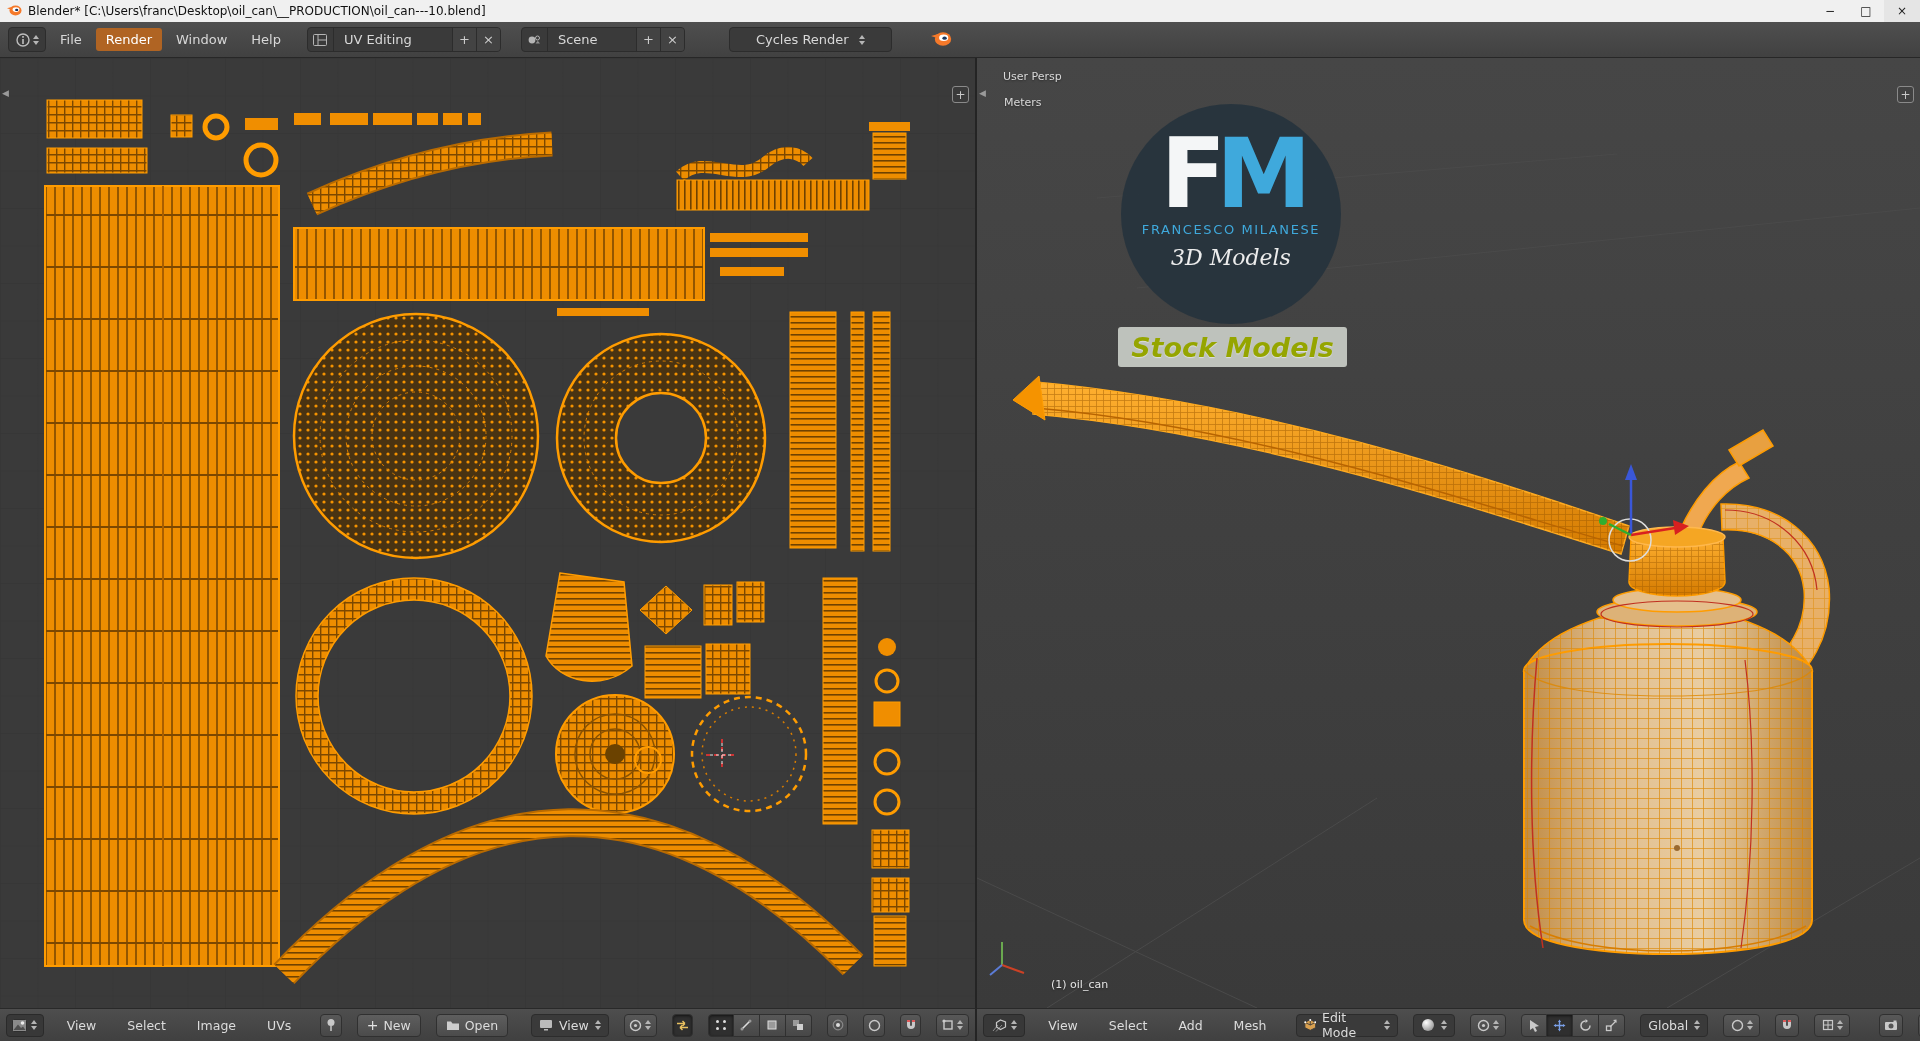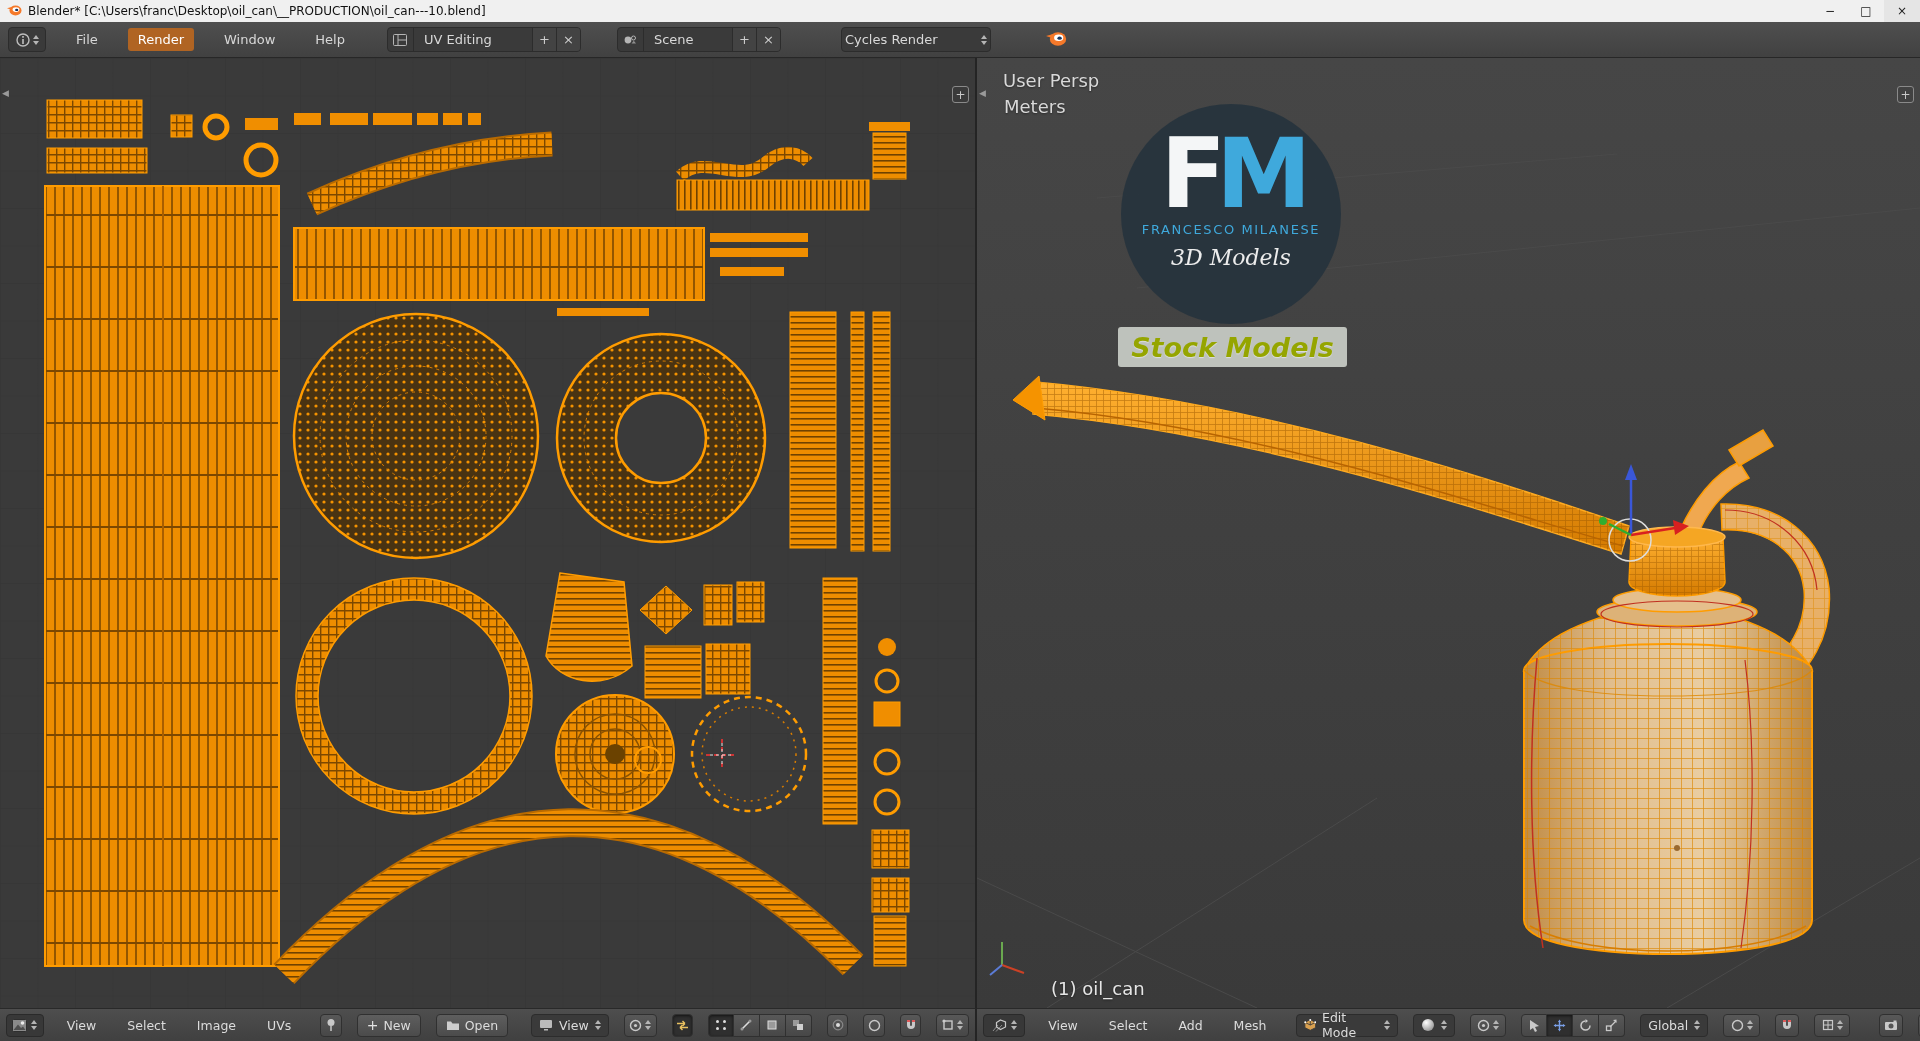--- a/index.html
+++ b/index.html
@@ -12,53 +12,53 @@
     padding-left:6px;gap:6px;font-size:12px;color:#111;flex:0 0 auto}
   .titlebar .title{white-space:nowrap}
   .win-controls{margin-left:auto;display:flex;height:100%}
   .win-btn{width:36px;display:flex;align-items:center;justify-content:center;
     font-size:12px;color:#222}
   .win-btn.close{background:#e5e5e5}
 
   
   .topbar{height:36px;background:linear-gradient(#4f4f4f,#414141);
     border-bottom:1px solid #272727;display:flex;align-items:center;
-    padding:0 8px;gap:20px;color:#d8d8d8;font-size:13px;flex:0 0 auto}
+    padding:0 8px;gap:4px;color:#d8d8d8;font-size:13px;flex:0 0 auto}
   .menu-item{padding:4px 10px;border-radius:3px;cursor:default}
   .menu-item.active{background:#b06423;color:#fff}
   .info-btn{width:38px;height:25px;background:#3a3a3a;border:1px solid #2c2c2c;
     border-radius:4px;display:flex;align-items:center;justify-content:center;gap:3px}
   .selector{display:flex;align-items:center;background:#3a3a3a;
     border:1px solid #2c2c2c;border-radius:4px;height:25px;overflow:hidden}
   .sel-icon{width:26px;display:flex;align-items:center;justify-content:center;
     border-right:1px solid #2c2c2c;height:100%}
   .sel-text{padding:0 10px;min-width:118px}
   .sel-mini{width:24px;height:100%;display:flex;align-items:center;justify-content:center;
     border-left:1px solid #2c2c2c;background:#434343;color:#ccc}
   .engine{display:flex;align-items:center;background:#3a3a3a;border:1px solid #2c2c2c;
-    border-radius:4px;height:25px;padding:0 3px;gap:10px;min-width:150px}
+    border-radius:4px;height:25px;padding:0 26px;gap:10px;min-width:150px}
   .ar{display:inline-flex;flex-direction:column;gap:2px}
   .ar i{display:block;width:0;height:0;border-left:3.5px solid transparent;
     border-right:3.5px solid transparent}
   .ar .up{border-bottom:4px solid #b5b5b5}
   .ar .dn{border-top:4px solid #b5b5b5}
   .stats{color:#cfcfcf;font-size:12.5px;white-space:nowrap;margin-left:8px}
 
   
   .main{height:950px;display:flex;position:relative;flex:0 0 auto}
   .uv-pane{width:977px;position:relative;background:#3a3a3a;
     border-right:2px solid #242424;overflow:hidden}
   .v3d-pane{flex:1;position:relative;background:#3d3d3d;overflow:hidden}
   .uv-pane svg,.v3d-pane>svg{position:absolute;left:0;top:0}
   .corner-plus{position:absolute;right:6px;top:28px;width:17px;height:17px;
     border:1px solid #8a8a8a;border-radius:3px;color:#c9c9c9;font-size:12px;
     display:flex;align-items:center;justify-content:center;background:rgba(60,60,60,.4)}
   .collapse-arrow{position:absolute;left:2px;top:30px;color:#9a9a9a;font-size:9px}
 
-  .ov-text{position:absolute;color:#d9d9d9;font-size:18px;white-space:nowrap;
+  .ov-text{position:absolute;color:#d9d9d9;font-size:11px;white-space:nowrap;
     text-shadow:0 1px 2px rgba(0,0,0,.4)}
   .ov-viewname{left:26px;top:12px}
   .ov-units{left:27px;top:38px}
   .ov-objinfo{left:74px;top:920px;color:#e6e6e6}
 
   
   .logo-badge{position:absolute;left:144px;top:46px;width:220px;height:220px;
     border-radius:50%;background:rgba(39,52,61,.95);text-align:center;overflow:hidden}
   .fm-letters{margin-top:22px;font-size:96px;line-height:1;
     font-weight:bold;letter-spacing:-10px}

